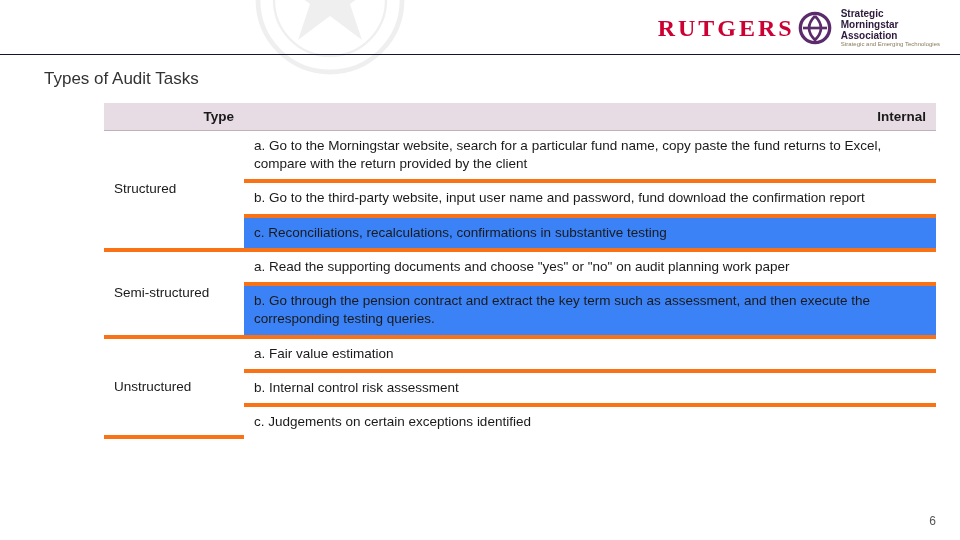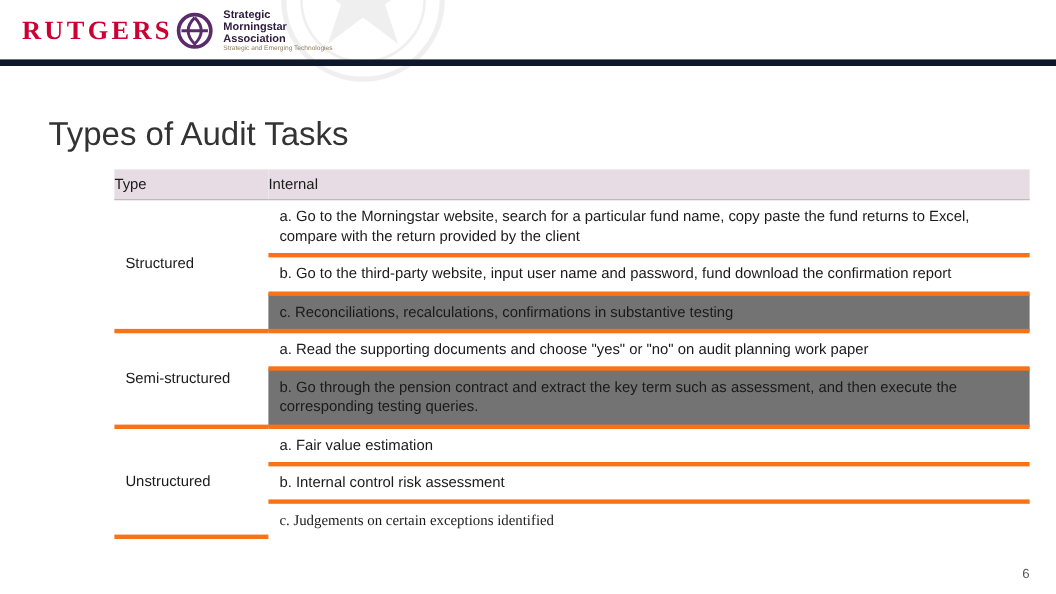--- a/index.html
+++ b/index.html
@@ -15,24 +15,24 @@
     position: absolute;
     top: -80px; left: 120px;
     width: 420px; height: 160px;
     opacity: 0.06;
     pointer-events: none;
   }
   .watermark svg { width: 100%; height: 100%; }
   .header {
     position: relative;
     display: flex;
-    justify-content: flex-start;
+    justify-content: flex-end;
     align-items: center;
     padding: 8px 20px 6px 20px;
-    border-bottom: 6px solid #0f172a;
+    border-bottom: 1px solid #0f172a;
   }
   .rutgers {
     font-family: "Trajan Pro", "Times New Roman", serif;
     font-weight: bold;
     font-size: 24px;
     letter-spacing: 3px;
     color: #cc0033;
   }
   .aaa-logo {
     display: flex;
@@ -51,48 +51,47 @@
   .aaa-sub {
     display:block;
     font-size: 6px;
     font-weight: normal;
     color: #8a7a5a;
   }
   .content {
     padding: 14px 44px 0 44px;
   }
   h1.title {
-    font-size: 30px;
+    font-size: 17px;
     font-weight: 400;
     color: #333;
     margin-bottom: 14px;
-    margin-top: 32px;
   }
   table.audit {
     width: 832px;
     margin-left: 60px;
     border-collapse: collapse;
     font-size: 13.5px;
     color: #1a1a1a;
   }
   table.audit th {
-    text-align: left;
-    font-weight: normal;
-    padding: 6px 0;
+    text-align: right;
+    font-weight: bold;
+    padding: 6px 10px;
     background: #e7dce4;
     border-bottom: 1px solid #bdb4b9;
   }
   table.audit td {
     padding: 6px 10px;
     vertical-align: middle;
     border-bottom: 4px solid #f97316;
     line-height: 1.35;
   }
   .type-col { width: 140px; font-weight: normal; }
-  .row-alt { background: #737373; }
+  .row-alt { background: #3b82f6; }
   .page-num {
     position: absolute;
     right: 24px;
     bottom: 12px;
     font-size: 12px;
     color: #555;
   }
 </style>
 </head>
 <body>
@@ -153,20 +152,20 @@
         <td>b. Go through the pension contract and extract the key term such as assessment, and then execute the corresponding testing queries.</td>
       </tr>
 
       <tr>
         <td class="type-col" rowspan="3">Unstructured</td>
         <td>a. Fair value estimation</td>
       </tr>
       <tr>
         <td>b. Internal control risk assessment</td>
       </tr>
-      <tr style="border-bottom:none;font-family:Liberation Serif, serif;">
+      <tr style="border-bottom:none;">
         <td style="border-bottom:none;">c. Judgements on certain exceptions identified</td>
       </tr>
     </tbody>
   </table>
 </div>
 
 <div class="page-num">6</div>
 
 </body></html>

